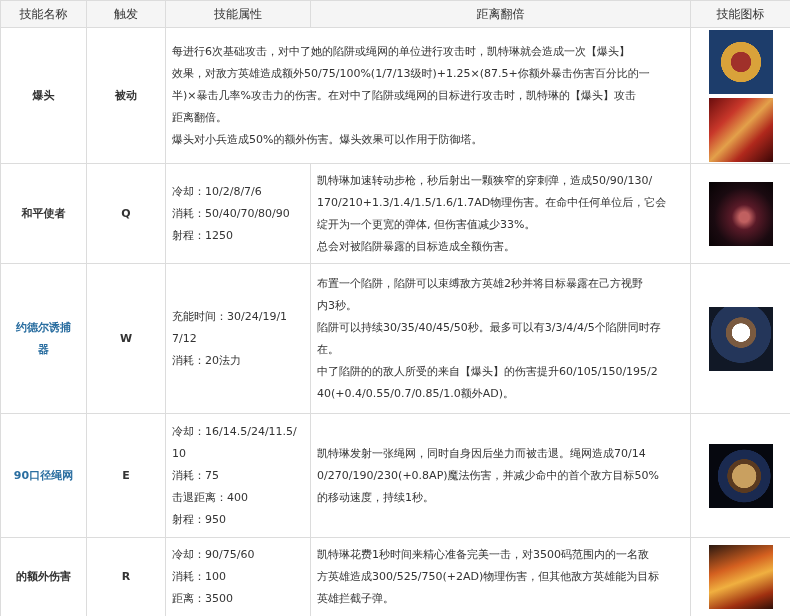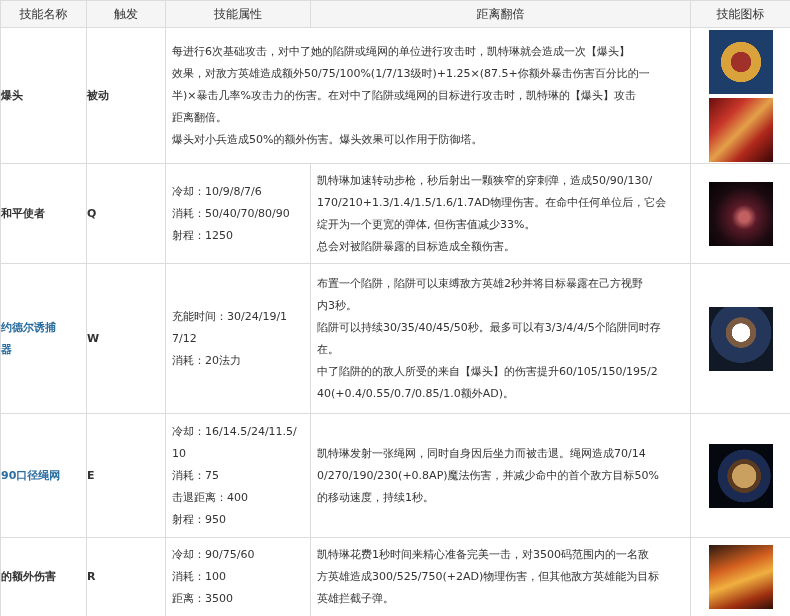--- a/index.html
+++ b/index.html
@@ -1,20 +1,20 @@
 <!DOCTYPE html>
 <html><head>
 <meta charset="utf-8">
 <style>
   html, body { margin: 0; padding: 0; background: #ffffff; }
   body { width: 790px; height: 616px; overflow: hidden; font-family: "DejaVu Sans", "Liberation Sans", sans-serif; color: #333333; }
   table { border-collapse: collapse; table-layout: fixed; width: 790px; }
   td, th { border: 1px solid #dcdcdc; padding: 0; font-size: 11px; line-height: 22px; }
   th { background: #f5f5f5; height: 26px; font-weight: normal; color: #333; font-size: 12px; text-align: center; }
-  td.name, td.trigger { font-weight: bold; color: #333; }
+  td.name, td.trigger { text-align: center; font-weight: bold; color: #333; }
   td.name.link { color: #2a6ea0; }
   td.attrs { padding: 0 6px; vertical-align: middle; }
   td.desc { padding: 0 6px; vertical-align: middle; }
   td.icon-cell { text-align: center; vertical-align: middle; }
   .line { display: block; white-space: nowrap; }
   .icon { display: block; width: 64px; height: 64px; margin: 0 auto; }
   .icon + .icon { margin-top: 4px; }
   .ic-gear { background: radial-gradient(circle at 50% 50%, #a0302a 0 22%, #d9a23a 23% 44%, #1d3d6b 45% 100%); }
   .ic-bullet { background: linear-gradient(135deg, #6a0d0d 0%, #c8372a 30%, #e3a04a 50%, #b0281c 70%, #3a0606 100%); }
   .ic-peace { background: radial-gradient(ellipse at 55% 55%, #c06060 0 10%, #5a1a28 25%, #1a0a10 60%, #050203 100%); }
@@ -57,21 +57,21 @@
       <td class="icon-cell">
         <div class="icon ic-gear"></div>
         <div class="icon ic-bullet"></div>
       </td>
     </tr>
 
     <tr style="height:100px">
       <td class="name">和平使者</td>
       <td class="trigger">Q</td>
       <td class="attrs">
-        <span class="line">冷却：10/9/8/7/6</span>
+        <span class="line">冷却：10/2/8/7/6</span>
         <span class="line">消耗：50/40/70/80/90</span>
         <span class="line">射程：1250</span>
       </td>
       <td class="desc">
         <span class="line">凯特琳加速转动步枪，秒后射出一颗狭窄的穿刺弹，造成50/90/130/</span>
         <span class="line">170/210+1.3/1.4/1.5/1.6/1.7AD物理伤害。在命中任何单位后，它会</span>
         <span class="line">绽开为一个更宽的弹体, 但伤害值减少33%。</span>
         <span class="line">总会对被陷阱暴露的目标造成全额伤害。</span>
       </td>
       <td class="icon-cell">

